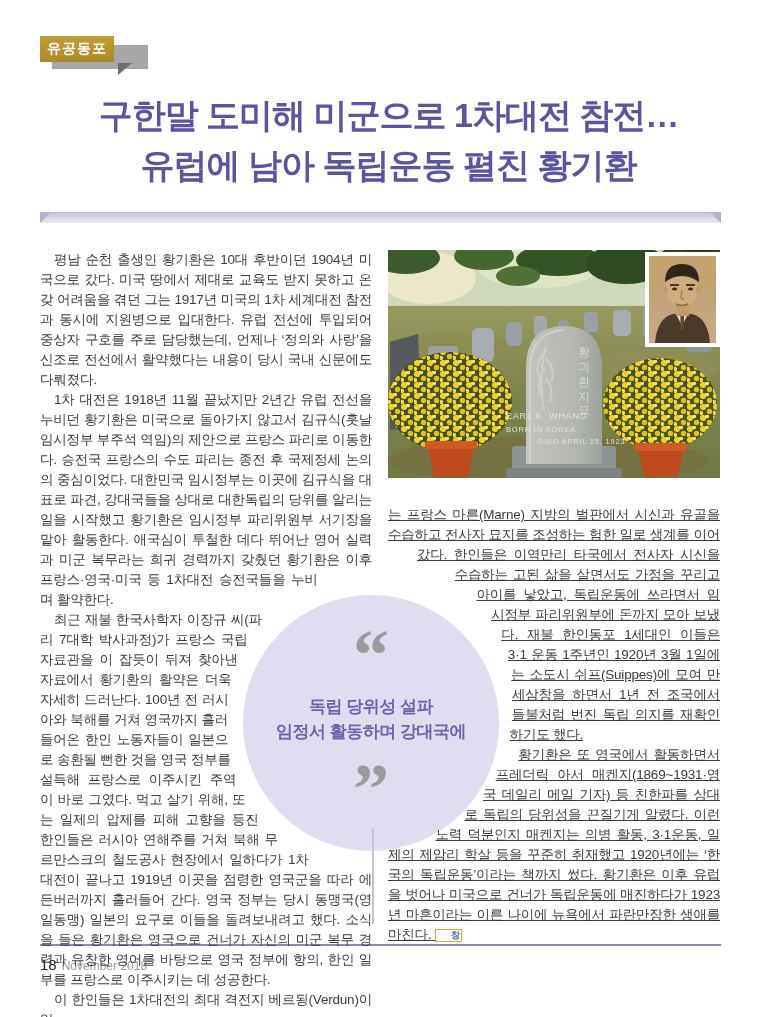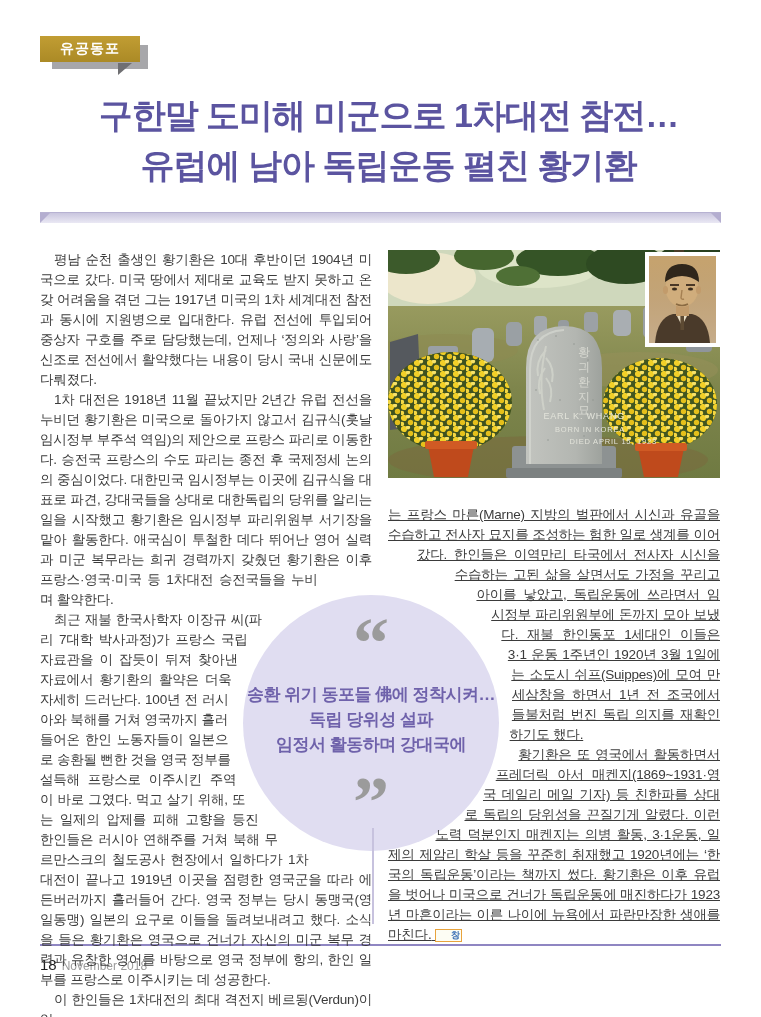--- a/index.html
+++ b/index.html
@@ -4,21 +4,21 @@
 <style>
   html,body{margin:0;padding:0;background:#fff;}
   .page{position:relative;width:761px;height:1017px;background:#fff;overflow:hidden;
         font-family:"Liberation Sans","DejaVu Sans",sans-serif;color:#3b3b3b;}
 
   
   .badge-wrap{position:absolute;left:40px;top:36px;z-index:2;}
   .badge-shadow{position:absolute;left:12px;top:9px;width:96px;height:24px;background:#a7a7aa;}
   .badge-fold{position:absolute;left:78px;top:27px;width:0;height:0;
               border-left:14px solid #6f6f72;border-bottom:12px solid transparent;}
-  .badge{position:relative;width:100px;height:26px;background:linear-gradient(#c19d33,#ab8a26);
+  .badge{position:relative;width:74px;height:26px;background:linear-gradient(#c19d33,#ab8a26);
          color:#fff;font-weight:bold;font-size:14px;letter-spacing:1px;
          display:flex;align-items:center;justify-content:center;}
 
   
   .title{position:absolute;left:16px;right:0;top:90px;text-align:center;z-index:1;
          color:#5b54a0;font-weight:800;font-size:34px;line-height:50px;letter-spacing:-1px;}
 
   
   .divider{position:absolute;left:40px;width:681px;top:212px;height:10px;
            background:linear-gradient(#c9c5de,#eae8f4);border-top:1px solid #b7b2d2;}
@@ -43,21 +43,21 @@
   .col{width:332px;font-size:13.5px;line-height:20px;text-align:justify;letter-spacing:-0.2px;}
   .col p{margin:0;text-indent:14px;}
   .col p.no-indent{text-indent:0;}
   .qspacer-l{float:right;width:175px;height:645px;shape-outside:circle(142px at 173px 472px);}
   .qspacer-r{float:left;width:160px;height:380px;shape-outside:circle(142px at -18px 194px);}
 
   
   .figure{position:relative;width:332px;height:228px;overflow:visible;}
   .stone-korean{position:absolute;left:186px;top:88px;writing-mode:vertical-rl;
                 font-size:12px;letter-spacing:3px;color:#dcddd5;z-index:3;opacity:.9;}
-  .stone-eng{position:absolute;left:145px;width:92px;text-align:right;color:#e2e3da;
+  .stone-eng{position:absolute;left:118px;width:92px;text-align:left;color:#e2e3da;
              font-size:7.5px;letter-spacing:.8px;z-index:3;white-space:nowrap;}
   .stone-eng.l1{top:156px;font-size:9px;}
   .stone-eng.l2{top:170px;}
   .stone-eng.l3{top:182px;margin-left:32px;}
   .portrait{position:absolute;right:0;top:2px;width:75px;height:95px;background:#fff;
             padding:4px;box-sizing:border-box;z-index:4;}
   .caption{margin-top:8px;font-size:10.5px;color:#5c5c5c;letter-spacing:-0.4px;line-height:14px;}
   .right-text{margin-top:27px;text-decoration:underline;}
 
   
@@ -83,21 +83,20 @@
 
   <div class="title">
     <div>구한말 도미해 미군으로 1차대전 참전…</div>
     <div>유럽에 남아 독립운동 펼친 황기환</div>
   </div>
 
   <div class="divider"></div>
 
   <div class="pullquote">
     <div class="quote-mark open">“</div>
-    <div class="pq-line">송환 위기 동포들 佛에 정착시켜…</div>
     <div class="pq-line">독립 당위성 설파</div>
     <div class="pq-line">임정서 활동하며 강대국에</div>
     <div class="quote-mark close">”</div>
   </div>
 
   <div class="columns">
 
     <div class="col">
       <div class="qspacer-l"></div>
       <p>평남 순천 출생인 황기환은 10대 후반이던 1904년 미국으로 갔다. 미국 땅에서 제대로 교육도 받지 못하고 온갖 어려움을 겪던 그는 1917년 미국의 1차 세계대전 참전과 동시에 지원병으로 입대한다. 유럽 전선에 투입되어 중상자 구호를 주로 담당했는데, 언제나 ‘정의와 사랑’을 신조로 전선에서 활약했다는 내용이 당시 국내 신문에도 다뤄졌다.</p>

